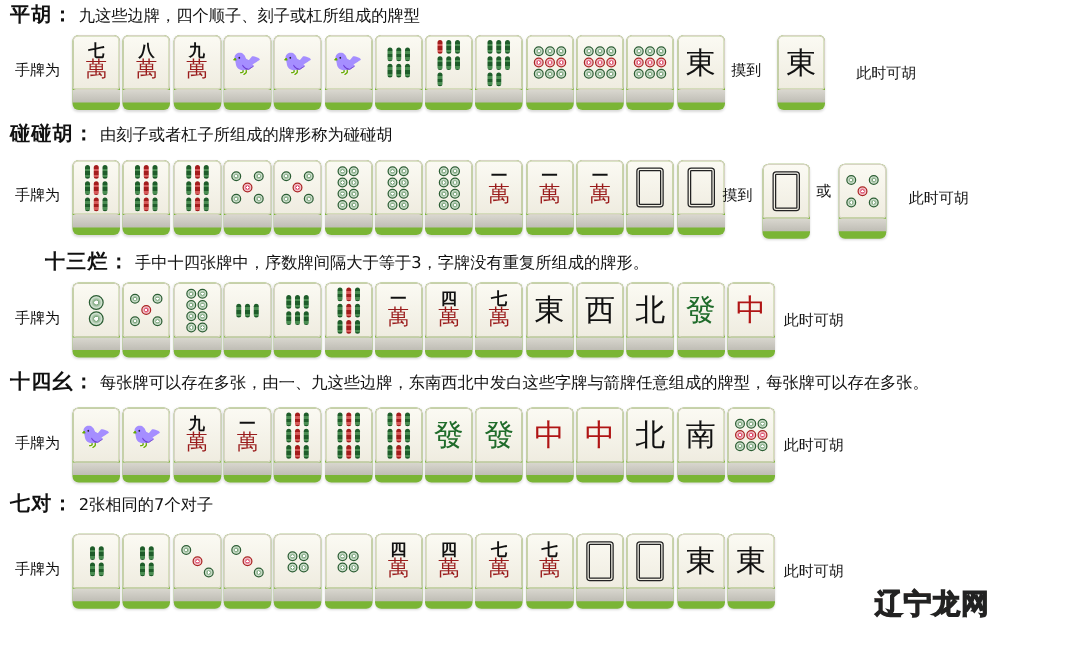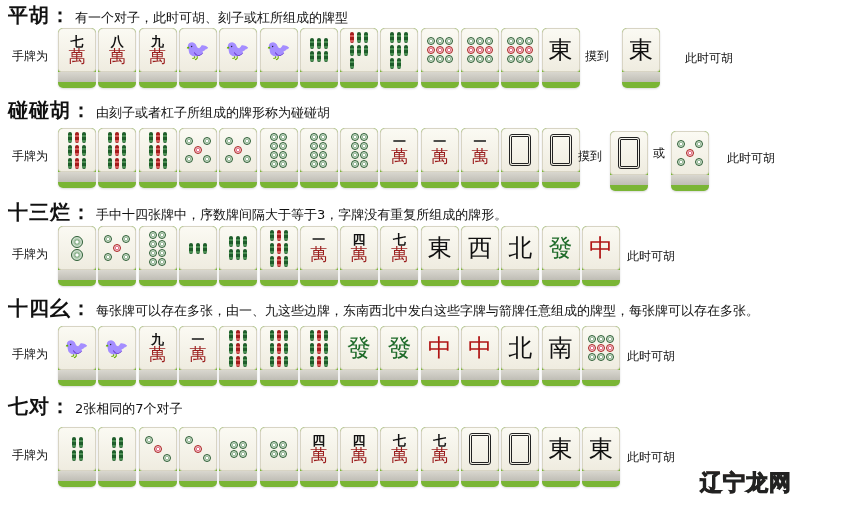--- a/index.html
+++ b/index.html
@@ -1,19 +1,19 @@
 <!DOCTYPE html>
 <html><head>
 <meta charset="utf-8">
 <style>
   * { box-sizing: border-box; margin: 0; padding: 0; }
   body { width: 860px; height: 516px; background: #ffffff; position: relative; overflow: hidden; font-family: "DejaVu Sans", sans-serif; color: #111; }
   .section { position: absolute; left: 0; width: 860px; }
   .title { position: absolute; left: 8px; top: 0; white-space: nowrap; }
-  .title .name { font-size: 20px; font-weight: bold; letter-spacing: 1px; }
+  .title .name { font-size: 16px; font-weight: bold; letter-spacing: 1px; }
   .title .desc { font-size: 13px; margin-left: 4px; }
   .label { position: absolute; left: 12px; font-size: 12px; white-space: nowrap; }
   .tile { position: absolute; width: 38px; height: 60px; border-radius: 5px; background: #7ab535; box-shadow: 0 1px 2px rgba(0,0,0,0.15); }
   .tile .face { position: absolute; left: 0; top: 0; width: 38px; height: 44px; border-radius: 5px 5px 3px 3px; background: linear-gradient(#fbfaf3, #efece0); border: 1px solid #d8d4c4; display: flex; align-items: center; justify-content: center; overflow: hidden; }
   .tile .back { position: absolute; left: 0; top: 44px; width: 38px; height: 10px; background: linear-gradient(#d9d7cf, #bfbdb5); }
   .glyph { font-family: "DejaVu Serif", serif; font-size: 24px; line-height: 1; }
   .wan { display: flex; flex-direction: column; align-items: center; line-height: 1; }
   .wan .num { font-size: 13px; color: #111; font-weight: bold; }
   .wan .w { font-size: 17px; color: #9a1c1c; font-family: "DejaVu Serif", serif; }
   .honor-black { color: #111; }
@@ -30,21 +30,21 @@
   .after { position: absolute; font-size: 12px; white-space: nowrap; }
   .watermark { position: absolute; left: 700px; top: 468px; font-size: 22px; font-weight: bold; letter-spacing: 1px; }
   .watermark .wm1 { color: #e64a19; -webkit-text-stroke: 1px #222; }
   .watermark .wm2 { color: #4d7c0f; -webkit-text-stroke: 1px #222; }
 </style>
 </head>
 <body>
 
 <div id="root">
     <div class="section" style="top: 0px;">
-      <div class="title" style="top: 2px;"><span class="name">平胡</span><span class="name">：</span><span class="desc">有一个对子，此时可胡、刻子或杠所组成的牌型</span></div>
+      <div class="title" style="top: 2px;"><span class="name">平胡</span><span class="name">：</span><span class="desc">九这些边牌，四个顺子、刻子或杠所组成的牌型</span></div>
       <span class="label" style="top: 48px;">手牌为</span>
       <div class="tile" style="left: 58px; top: 28px;">
         <div class="face">
           <div class="wan">
             <span class="num">七</span>
             <span class="w">萬</span>
           </div>
         </div>
         <div class="back"></div>
       </div>
@@ -376,21 +376,21 @@
             <span style="width: 8px;"></span>
             <span class="dot"></span>
           </div>
         </div>
         <div class="back"></div>
       </div>
       <span class="after" style="left: 653px; top: 145px;">或</span>
       <span class="after" style="left: 727px; top: 150px;">此时可胡</span>
     </div>
     <div class="section" style="top: 0px;">
-      <div class="title" style="top: 199px;"><span class="name">十三烂</span><span class="name">：</span><span class="desc">手中十四张牌中，序数牌间隔大于等于3，字牌没有重复所组成的牌形。</span></div>
+      <div class="title" style="top: 199px; margin-left: 28px;"><span class="name">十三烂</span><span class="name">：</span><span class="desc">手中十四张牌中，序数牌间隔大于等于3，字牌没有重复所组成的牌形。</span></div>
       <span class="label" style="top: 246px;">手牌为</span>
       <div class="tile" style="left: 58px; top: 226px;">
         <div class="face">
           <div class="dots" style="grid-template-columns: repeat(1, auto);">
             <span class="dot big"></span>
             <span class="dot big"></span>
           </div>
         </div>
         <div class="back"></div>
       </div>

